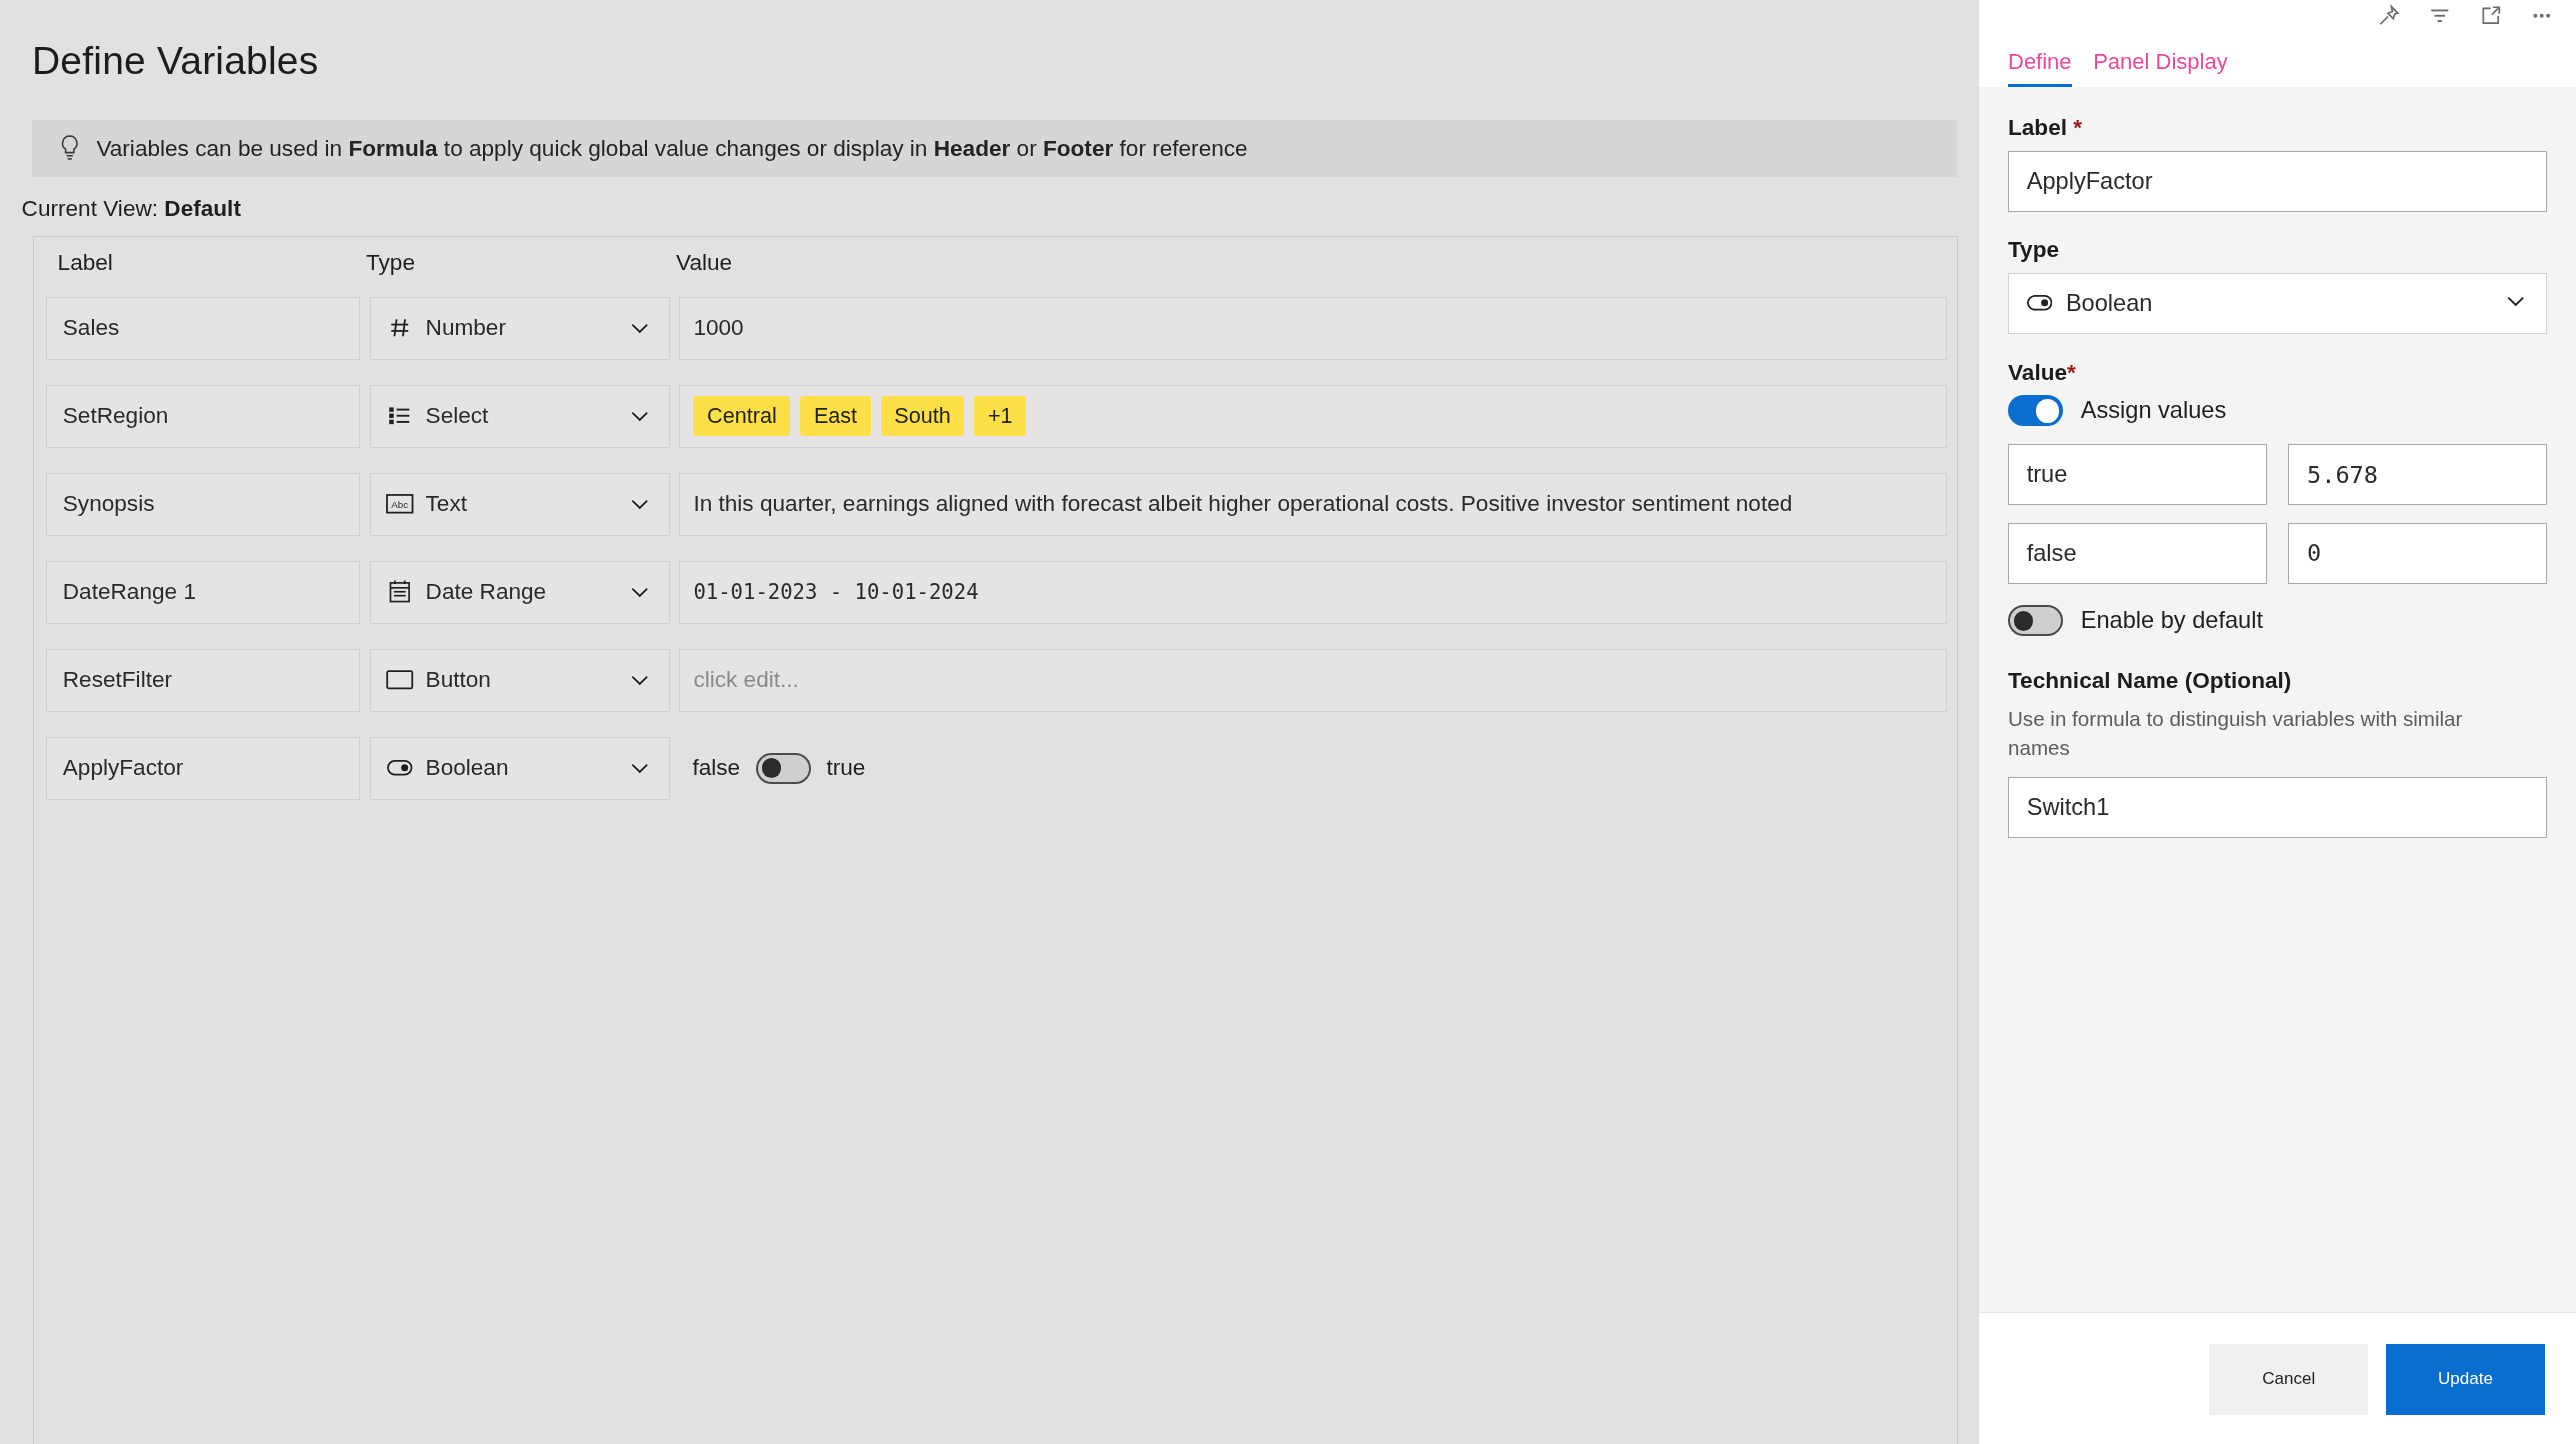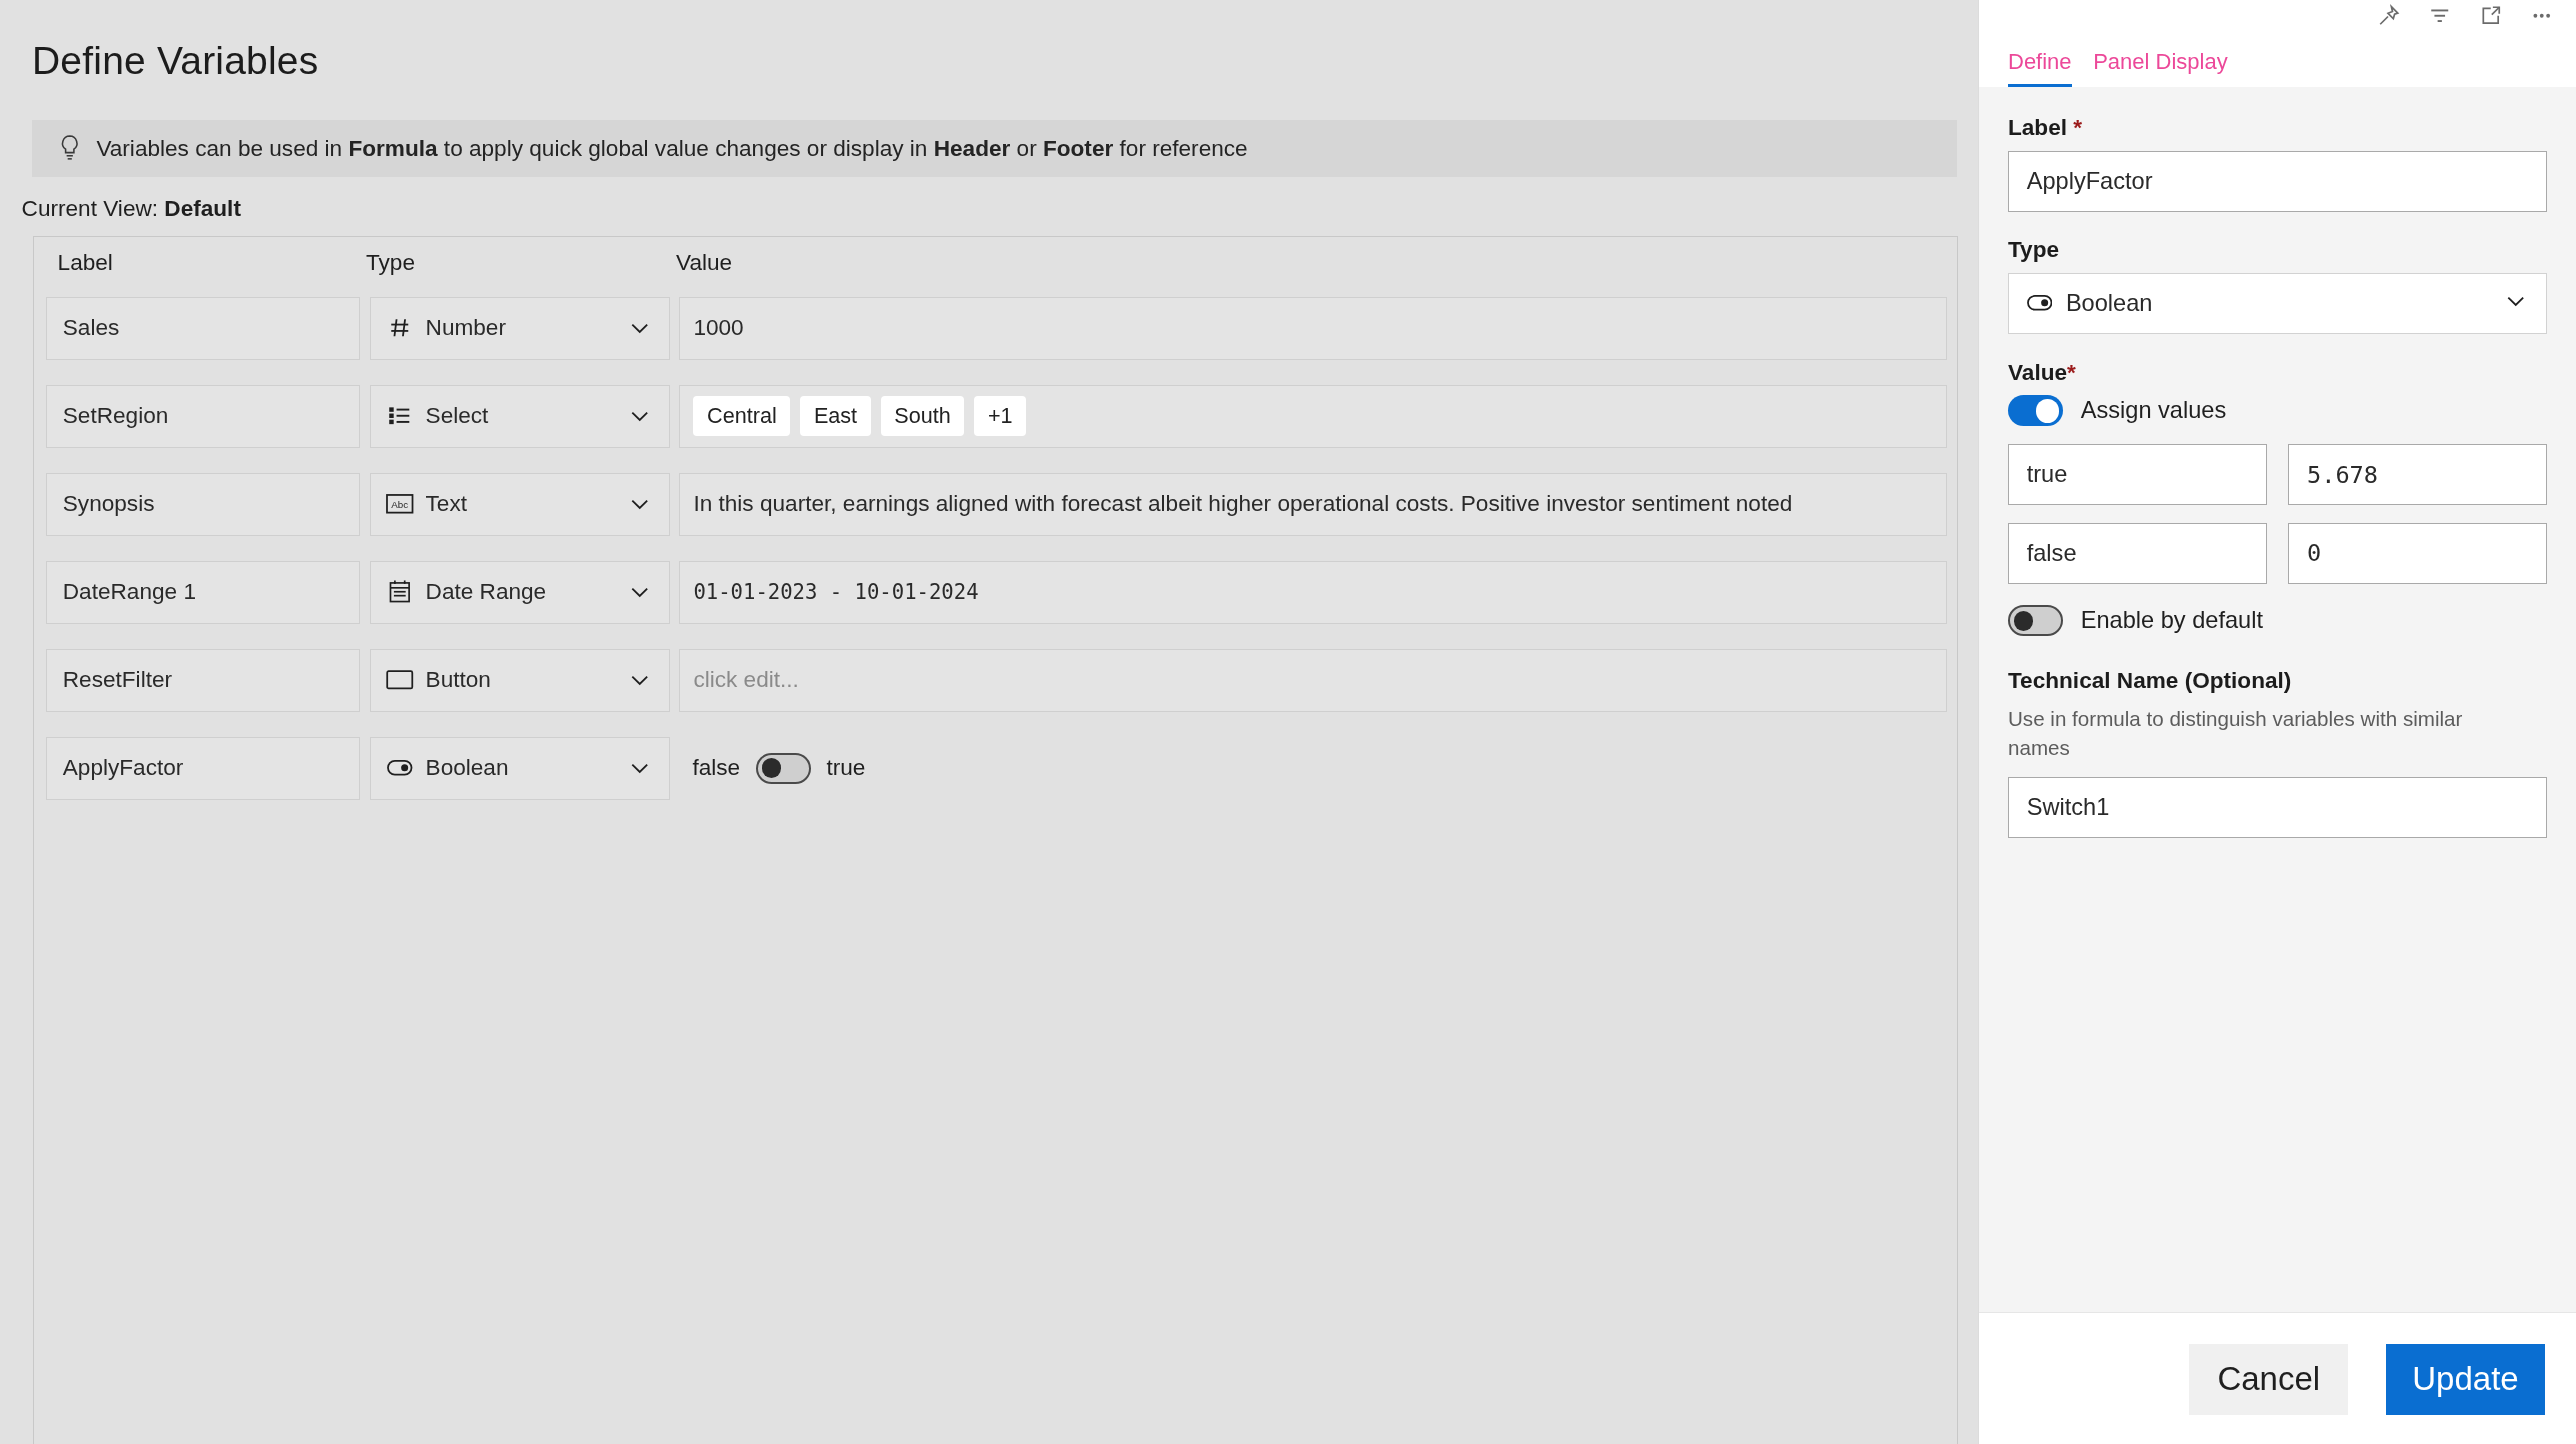--- a/index.html
+++ b/index.html
@@ -71,21 +71,21 @@
   .c-type .tl { display: flex; align-items: center; gap: 11.8px; }
   .c-value { flex: 1; margin-left: 9.8px; margin-right: 9.8px; padding-left: 13px; }
   .c-value.plain { background: #e4e4e4; }
   .mono { font-family: "DejaVu Sans Mono", monospace; font-size: 20.6px; }
   .ph { color: #8a8a8a; }
   .chev { width: 25.5px; height: 25.5px; flex: 0 0 25.5px; }
   .ticon { width: 27.5px; height: 27.5px; flex: 0 0 27.5px; display:flex;align-items:center;justify-content:center; }
 
   .chips { display: flex; align-items: center; gap: 9.8px; }
   .chip {
-    background: #ffffff; border-radius: 3.9px;
+    background: #fde047; border-radius: 3.9px;
     padding: 6.9px 13.7px; font-size: 21.6px; color: #222;
   }
   .bool-inline { display: flex; align-items: center; gap: 15.7px; font-size: 22.6px; }
   .tgl-off {
     width: 55px; height: 31px; border-radius: 15.7px;
     border: 2px solid #4a4a4a; background: #cfcfcf;
     position: relative; flex: 0 0 55px;
   }
   .tgl-off::after {
     content: ""; position: absolute; left: 3.9px; top: 3.9px;
@@ -145,22 +145,22 @@
     width: 23.6px; height: 23.6px; border-radius: 50%; background: #fff;
   }
   .tgl-row .lbl { font-size: 23.6px; color: #1f1f1f; }
   .hint { font-size: 20.6px; color: #5c5c5c; line-height: 1.45; margin: 2px 0 13.7px 0; max-width: 510px; }
 
   #panel-foot {
     height: 133px; background: #ffffff; border-top: 1px solid #e6e6e6;
     display: flex; align-items: center; justify-content: flex-end;
     gap: 17.7px; padding-right: 31px;
   }
-  .btn { height: 71px; min-width: 159px; font-size: 33px; border: none; cursor: pointer;
-         display: flex; align-items: center; justify-content: center; margin-left: 20px; }
+  .btn { height: 71px; min-width: 159px; font-size: 17px; border: none; cursor: pointer;
+         display: flex; align-items: center; justify-content: center; }
   .btn-cancel { background: #f0f0f0; color: #1f1f1f; }
   .btn-primary { background: #0a6ed1; color: #ffffff; }
 </style>
 </head>
 <body>
 
 <div id="root">
 
   <div id="main">
 

